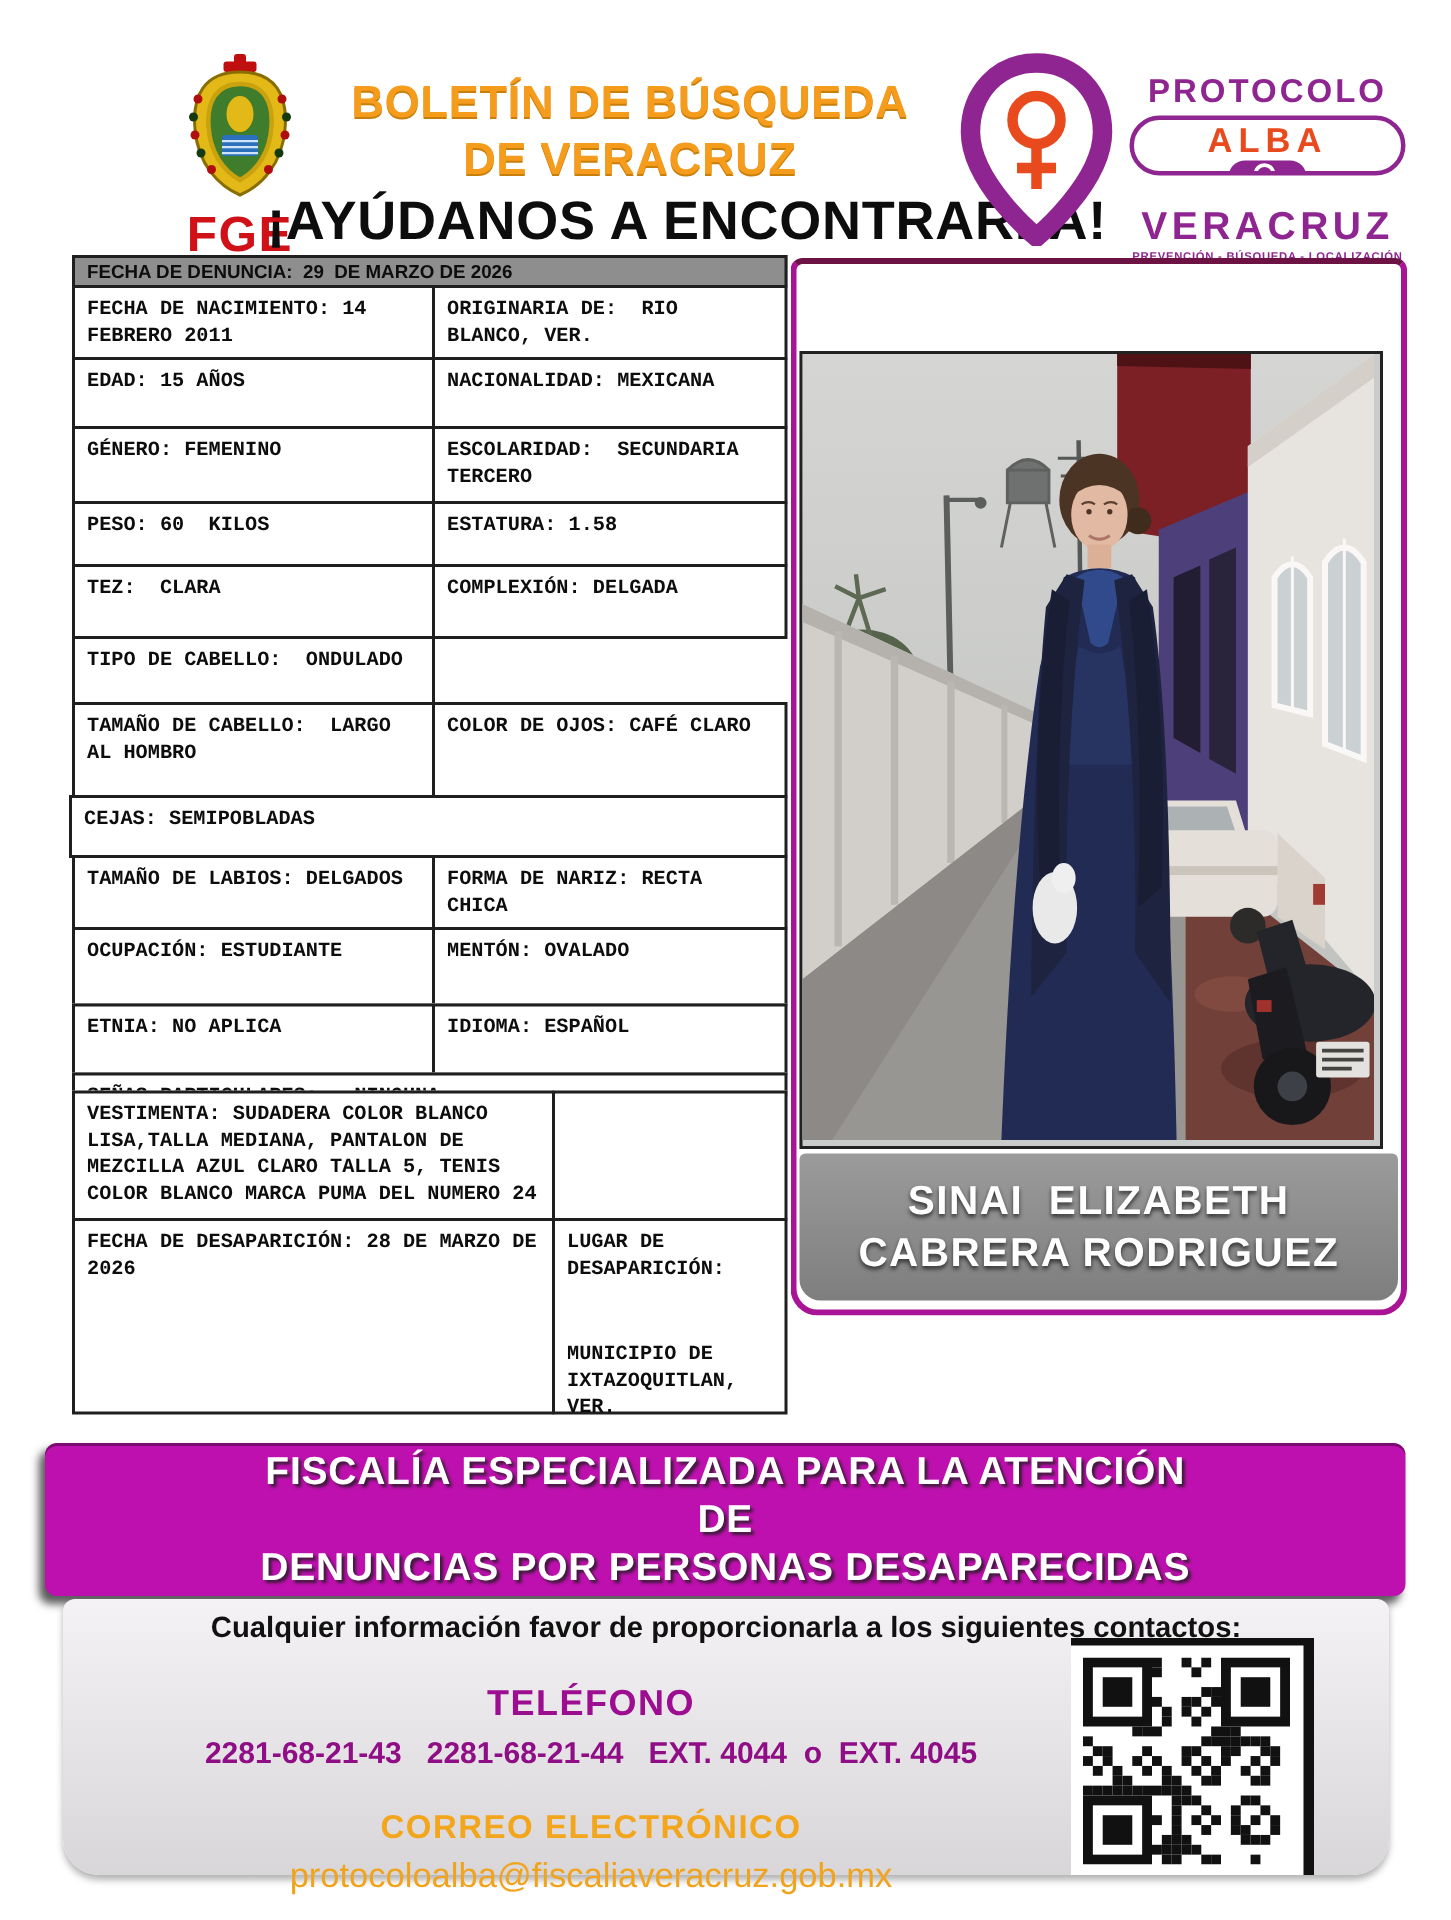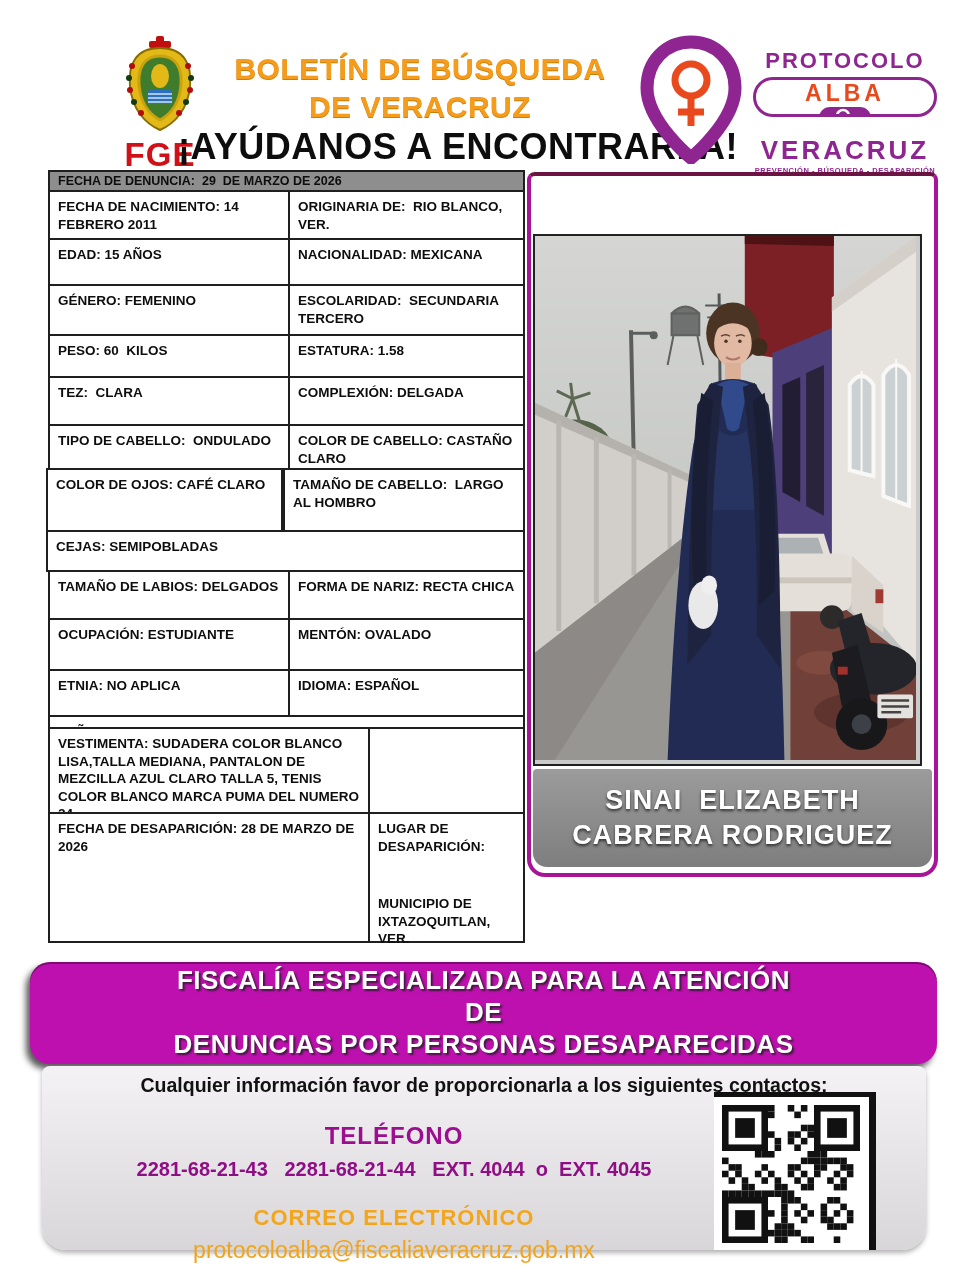--- a/index.html
+++ b/index.html
@@ -17,36 +17,36 @@
   .alba-protocolo{color:#8e2590;font-size:22px;font-weight:700;letter-spacing:2px;line-height:1;}
   .alba-pill{margin:5px auto 20px auto;width:178px;height:34px;border:3px solid #8e2590;border-radius:20px;display:flex;align-items:center;overflow:hidden;background:#fff;flex-direction:column;}
   .alba-word{flex:1;text-align:center;color:#e8491d;font-size:23px;font-weight:900;letter-spacing:4px;}
   .alba-mag{width:52px;height:100%;background:#8e2590;border-radius:16px;display:flex;align-items:center;justify-content:center;}
   .alba-veracruz{color:#8e2590;font-size:26px;font-weight:600;letter-spacing:3px;line-height:1;}
   .alba-tagline{color:#8e2590;font-size:7.5px;font-weight:800;letter-spacing:.5px;margin-top:3px;}
 
   
   .tbl{position:absolute;left:48px;top:170px;width:477px;}
   .bar{box-sizing:border-box;height:22px;background:#8e8e8e;border:2px solid #1f1f1f;color:#0d0d0d;font-size:12.5px;font-weight:800;padding:2px 8px;white-space:pre-wrap;}
-  .trow{display:flex;margin-top:-2px;}
+  .trow{display:flex;margin-top:-2px;font-family:Liberation Mono, monospace;}
   .cell{box-sizing:border-box;border:2px solid #1f1f1f;background:#fff;color:#0d0d0d;font-size:13.5px;font-weight:700;line-height:1.3;padding:6px 8px;white-space:pre-wrap;}
   .cl{width:242px;}
   .cr{flex:1;margin-left:-2px;}
   .wide{width:322px;}
   .full{width:100%;}
   .lastright{display:flex;flex-direction:column;justify-content:space-between;gap:40px;}
 
   
   .frame{position:absolute;left:527px;top:172px;width:411px;height:705px;box-sizing:border-box;border:4px solid #a91396;border-top-color:#6d1343;border-radius:8px 8px 18px 18px;background:#fff;}
   .photo{position:absolute;left:2px;top:58px;width:385px;height:528px;border:2px solid #222;background:#c9cccb;}
   .nameplate{position:absolute;left:2px;top:593px;width:399px;height:98px;background:linear-gradient(#9b9b9b,#7e7e7e);border-radius:4px 4px 14px 14px;display:flex;flex-direction:column;align-items:center;justify-content:center;}
   .nameline{color:#fff;font-size:27px;font-weight:800;letter-spacing:1px;line-height:1.3;text-shadow:0 2px 3px rgba(0,0,0,.65);white-space:pre-wrap;}
 
   
-  .banner{position:absolute;left:30px;top:962px;width:907px;height:102px;background:#be10ae;border-radius:20px;box-shadow:-4px 5px 6px rgba(35,35,35,.75), inset 0 2px 0 rgba(0,0,0,.35);display:flex;flex-direction:column;align-items:center;justify-content:center;}
+  .banner{position:absolute;left:30px;top:962px;width:907px;height:102px;background:#be10ae;border-radius:8px;box-shadow:-4px 5px 6px rgba(35,35,35,.75), inset 0 2px 0 rgba(0,0,0,.35);display:flex;flex-direction:column;align-items:center;justify-content:center;}
   .bannerline{color:#fff;font-size:26px;font-weight:800;letter-spacing:.5px;line-height:1.22;text-shadow:2px 2px 2px rgba(30,30,30,.8);}
 
   
   .contacts{position:absolute;left:42px;top:1066px;width:884px;height:184px;background:linear-gradient(#f4f2f5,#d8d6d9);border-radius:8px 8px 24px 24px;box-shadow:0 3px 5px rgba(0,0,0,.3);text-decoration:underline;}
   .intro{position:absolute;left:0;top:8px;width:100%;text-align:center;color:#111;font-size:19.5px;font-weight:800;}
   .contact-col{position:absolute;left:12px;top:44px;width:680px;text-align:center;}
   .tel-label{color:#9c0d90;font-size:24px;font-weight:800;letter-spacing:1px;margin-top:12px;}
   .tel-numbers{color:#8f0e86;font-size:20px;font-weight:800;margin-top:8px;white-space:pre-wrap;}
   .mail-label{color:#f3a61c;font-size:22px;font-weight:800;letter-spacing:1px;margin-top:24px;}
   .mail-addr{color:#f0a41e;font-size:23px;font-weight:400;margin-top:6px;}
@@ -100,21 +100,21 @@
       <div class="alba-pill">
         <span class="alba-word">ALBA</span>
         <span class="alba-mag">
           <svg width="22" height="22" viewBox="0 0 22 22">
             <circle cx="9" cy="9" r="6" fill="none" stroke="#fff" stroke-width="2.5"></circle>
             <line x1="13.5" y1="13.5" x2="19" y2="19" stroke="#fff" stroke-width="3"></line>
           </svg>
         </span>
       </div>
       <div class="alba-veracruz">VERACRUZ</div>
-      <div class="alba-tagline">PREVENCIÓN - BÚSQUEDA - DESAPARICIÓN</div>
+      <div class="alba-tagline">PREVENCIÓN - BÚSQUEDA - LOCALIZACIÓN</div>
     </div>
   </div>
 
   <div class="tbl">
     <div class="bar">FECHA DE DENUNCIA:  29  DE MARZO DE 2026</div>
 
     <div class="trow" style="height:50px">
         <div class="cell cl">FECHA DE NACIMIENTO: 14 FEBRERO 2011</div>
         <div class="cell cr">ORIGINARIA DE:  RIO BLANCO, VER.</div>
       </div>
@@ -129,25 +129,24 @@
     <div class="trow" style="height:44px">
         <div class="cell cl">PESO: 60  KILOS</div>
         <div class="cell cr">ESTATURA: 1.58</div>
       </div>
     <div class="trow" style="height:50px">
         <div class="cell cl">TEZ:  CLARA</div>
         <div class="cell cr">COMPLEXIÓN: DELGADA</div>
       </div>
     <div class="trow" style="height:46px">
         <div class="cell cl">TIPO DE CABELLO:  ONDULADO</div>
-        <div class="cell cr">COLOR DE CABELLO: CASTAÑO CLARO</div>
       </div>
     <div class="trow" style="height:64px">
+        <div class="cell cl">TAMAÑO DE CABELLO:  LARGO AL HOMBRO</div>
         <div class="cell cr">COLOR DE OJOS: CAFÉ CLARO</div>
-        <div class="cell cl">TAMAÑO DE CABELLO:  LARGO AL HOMBRO</div>
       </div>
     <div class="trow" style="height:42px">
         <div class="cell cr">CEJAS: SEMIPOBLADAS</div>
       </div>
     <div class="trow" style="height:50px">
         <div class="cell cl">TAMAÑO DE LABIOS: DELGADOS</div>
         <div class="cell cr">FORMA DE NARIZ: RECTA CHICA</div>
       </div>
     <div class="trow" style="height:53px">
         <div class="cell cl">OCUPACIÓN: ESTUDIANTE</div>

